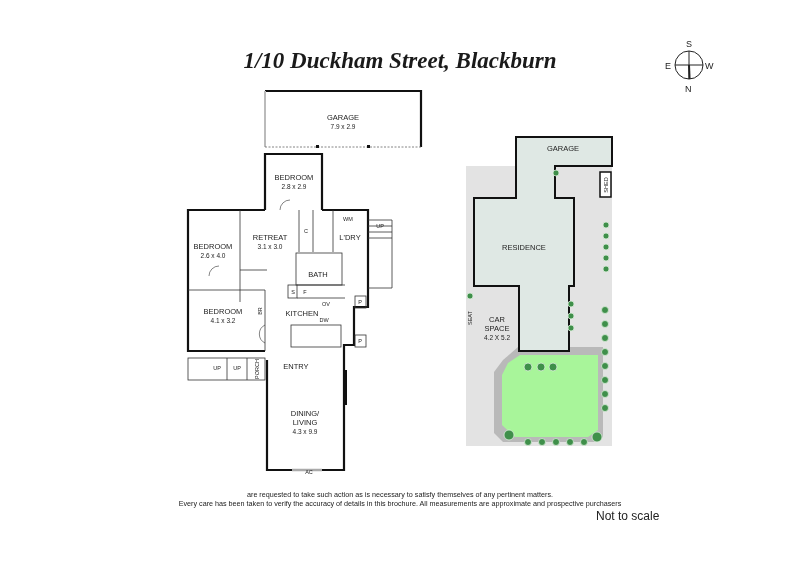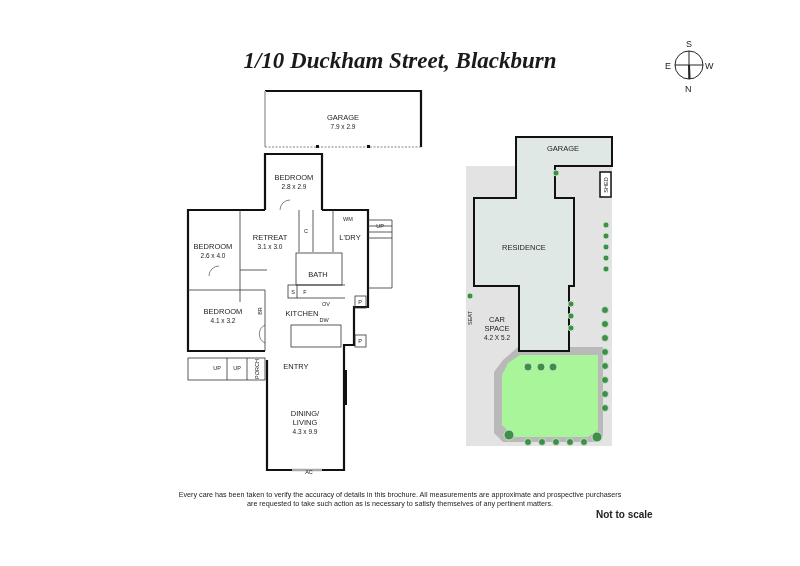--- a/index.html
+++ b/index.html
@@ -1,19 +1,19 @@
 <!DOCTYPE html>
 <html><head>
 <meta charset="utf-8">
 <style>
   html, body { margin:0; padding:0; background:#ffffff; }
   body { width:800px; height:566px; position:relative; overflow:hidden; font-family:"Liberation Sans", sans-serif; }
   .title { position:absolute; left:0; width:800px; top:48px; text-align:center; font-family:"Liberation Serif", serif; font-weight:bold; font-size:23px; color:#1a1a1a;font-style:italic; }
   .disclaimer { position:absolute; left:130px; width:540px; top:490px; text-align:center; font-size:7.2px; color:#222; line-height:1.25; }
-  .scale-note { position:absolute; left:596px; top:509px; font-size:10px; color:#222;font-weight:bold; }
+  .scale-note { position:absolute; left:596px; top:509px; font-size:12px; color:#222; }
   svg text { font-family:"Liberation Sans", sans-serif; fill:#222; }
   .lbl { font-size:7.5px; }
   .dim { font-size:6.5px; }
   .sm { font-size:5.5px; }
 </style>
 </head>
 <body>
 
 <div class="title">1/10 Duckham Street, Blackburn</div>
 
@@ -148,16 +148,16 @@
     <text class="sm" transform="translate(608,185) rotate(-90)">SHED</text>
     <text class="lbl" x="524" y="250">RESIDENCE</text>
     <text class="sm" transform="translate(472,318) rotate(-90)">SEAT</text>
     <text class="lbl" x="497" y="322">CAR</text>
     <text class="lbl" x="497" y="331">SPACE</text>
     <text class="dim" x="497" y="340">4.2 X 5.2</text>
   </g>
 </svg>
 
 <div class="disclaimer">
+  <div>are requested to take such action as is necessary to satisfy themselves of any pertinent matters.</div>
   <div>Every care has been taken to verify the accuracy of details in this brochure.  All measurements are approximate and prospective purchasers</div>
-  <div>are requested to take such action as is necessary to satisfy themselves of any pertinent matters.</div>
 </div>
 <div class="scale-note">Not to scale</div>
 
 </body></html>

